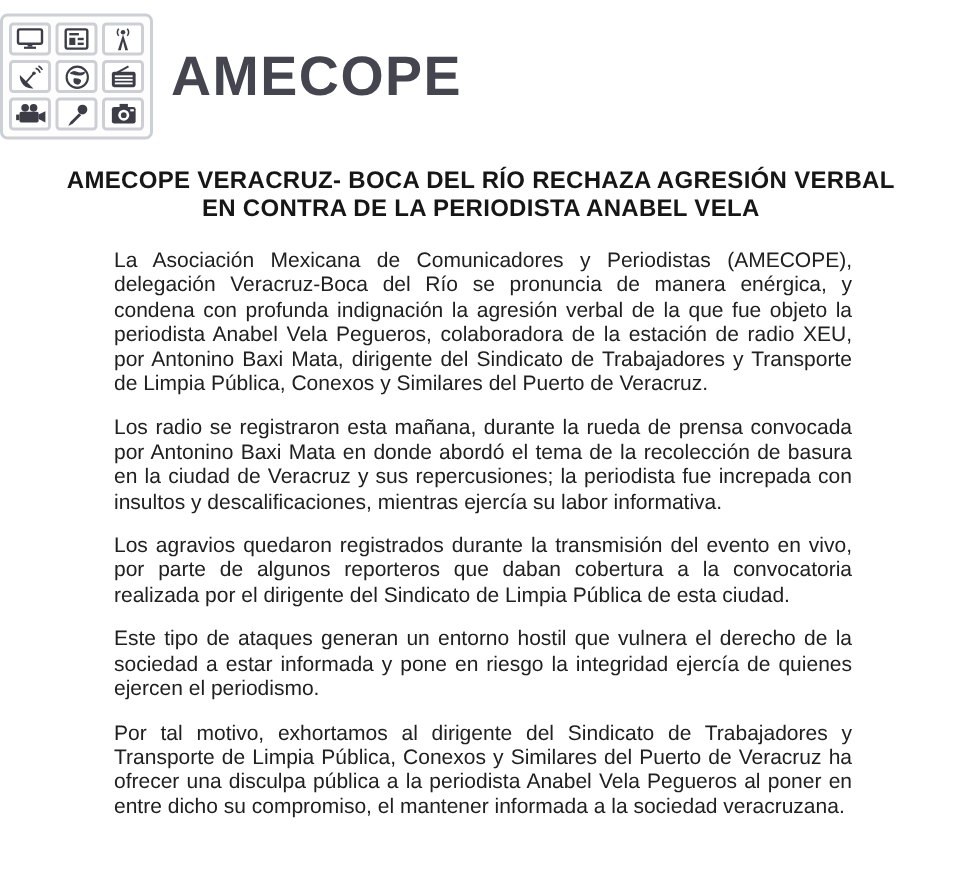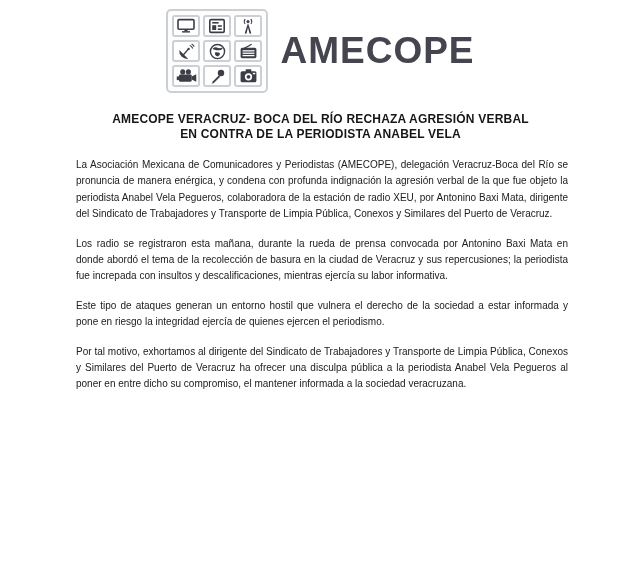--- a/index.html
+++ b/index.html
@@ -3,21 +3,21 @@
 <meta charset="utf-8">
 <style>
   * { margin:0; padding:0; box-sizing:border-box; }
   html,body { width:641px; height:579px; background:#ffffff; overflow:hidden; }
   body { font-family:"Liberation Sans", sans-serif; color:#202020; }
 
   .page { width:641px; height:579px; background:#fff; }
 
   
   .logo-row {
-    display:flex; justify-content:center; align-items:center;
+    display:flex; align-items:center;
     gap:12px; padding-top:9px;
   }
   .icon-grid {
     display:grid; grid-template-columns:repeat(3, 28px);
     gap:3px; padding:4px;
     border:2px solid #ccd0d4; border-radius:5px; background:#fdfdfd;
   }
   .icon-cell {
     width:28px; height:22px;
     border:2px solid #ccd0d4; border-radius:3px;
@@ -31,28 +31,28 @@
     font-size:37px; font-weight:bold; letter-spacing:1px; line-height:0.95;
     color:#45454f;
   }
   .logo-tagline {
     font-size:13.5px; font-weight:bold; line-height:1.15; color:#45454f;
   }
 
   
   .doc-title { margin-top:20px; text-align:center; color:#161616; }
   .doc-title .t-line {
-    font-weight:bold; font-size:12px; letter-spacing:0.2px; line-height:1;
+    font-weight:bold; font-size:16px; letter-spacing:0.2px; line-height:1;
   }
   .doc-title .t-line + .t-line { margin-top:3px; }
 
   
   .doc-body { margin:17px 73px 0 76px; }
   .doc-body p {
-    font-size:10px; line-height:16.4px;
+    font-size:14px; line-height:16.4px;
     text-align:justify; color:#202020;
     margin-bottom:13px;
   }
 </style>
 </head>
 <body>
 
 <div class="page">
 
   <div class="logo-row">
@@ -137,17 +137,18 @@
   </div>
 
   <div class="doc-title">
     <div class="t-line">AMECOPE VERACRUZ- BOCA DEL RÍO RECHAZA AGRESIÓN VERBAL</div>
     <div class="t-line">EN CONTRA DE LA PERIODISTA ANABEL VELA</div>
   </div>
 
   <div class="doc-body">
     <p>La Asociación Mexicana de Comunicadores y Periodistas (AMECOPE), delegación Veracruz-Boca del Río se pronuncia de manera enérgica, y condena con profunda indignación la agresión verbal de la que fue objeto la periodista Anabel Vela Pegueros, colaboradora de la estación de radio XEU, por Antonino Baxi Mata, dirigente del Sindicato de Trabajadores y Transporte de Limpia Pública, Conexos y Similares del Puerto de Veracruz.</p>
     <p>Los radio se registraron esta mañana, durante la rueda de prensa convocada por Antonino Baxi Mata en donde abordó el tema de la recolección de basura en la ciudad de Veracruz y sus repercusiones; la periodista fue increpada con insultos y descalificaciones, mientras ejercía su labor informativa.</p>
+    <p>Los agravios quedaron registrados durante la transmisión del evento en vivo, por parte de algunos reporteros que daban cobertura a la convocatoria realizada por el dirigente del Sindicato de Limpia Pública de esta ciudad.</p>
     <p>Este tipo de ataques generan un entorno hostil que vulnera el derecho de la sociedad a estar informada y pone en riesgo la integridad ejercía de quienes ejercen el periodismo.</p>
     <p>Por tal motivo, exhortamos al dirigente del Sindicato de Trabajadores y Transporte de Limpia Pública, Conexos y Similares del Puerto de Veracruz ha ofrecer una disculpa pública a la periodista Anabel Vela Pegueros al poner en entre dicho su compromiso, el mantener informada a la sociedad veracruzana.</p>
   </div>
 
 </div>
 
 </body></html>

